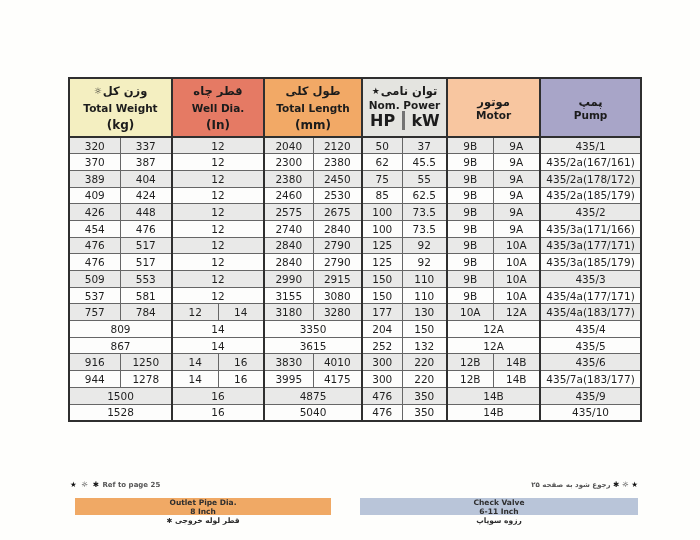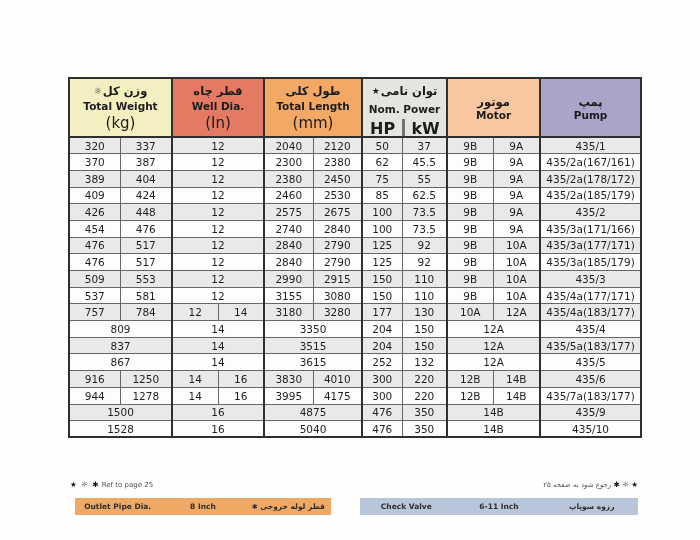--- a/index.html
+++ b/index.html
@@ -13,33 +13,33 @@
   td { height:16.7px; font-size:10.5px; color:#1f1f1f; }
   tr.odd  td { background:#fdfdfc; }
   tr.even td { background:#e9e9e8; }
   td.grp, th.grp { border-left:2px solid #2f2f2f; }
   tbody tr td { border-top:1px solid #4c4c4c; }
 
   thead th { height:57px; vertical-align:middle; font-weight:bold; color:#1c1c1c; border-bottom:2px solid #2f2f2f; }
   .h-stack { display:flex; flex-direction:column; justify-content:space-between; height:57px; padding:5px 0 4px 0; }
   .h-fa   { font-size:11.5px; font-weight:700; }
   .h-en   { font-size:10.5px; font-weight:700; }
-  .h-unit { font-size:15px; font-weight:400; }
+  .h-unit { font-size:12px; font-weight:700; }
   .sym    { font-size:9px; vertical-align:1px; margin-right:1px; }
-  .pw-stack { display:flex; flex-direction:column; justify-content:space-between; height:57px; padding:5px 0 0 0; }
+  .pw-stack { display:flex; flex-direction:column; justify-content:space-between; height:57px; padding:5px 0 8px 0; }
   .pw-subs { display:grid; grid-template-columns:40fr 45fr; height:17px; align-items:center; }
   .pw-subs .kw { border-left:3px solid #737373; }
   .h-two { display:flex; flex-direction:column; justify-content:center; height:57px; }
 
-  .fnote { position:absolute; top:458px; font-size:7px; color:#555; }
+  .fnote { position:absolute; top:458px; font-size:7px; color:#555;font-weight:bold; }
   .fnote .fn-sym { color:#111; font-size:7.5px; letter-spacing:1px; }
   .fnote-left { left:70px; }
   .fnote-right { right:62px; direction:rtl; }
 
-  .bar { position:absolute; top:476px; height:17px; display:flex; align-items:center; font-size:7.5px; font-weight:bold; color:#2e2e2e; }
+  .bar { position:absolute; top:476px; height:17px; display:flex; align-items:center; font-size:7.5px; font-weight:bold; color:#2e2e2e;flex-direction:column; }
   .bar-left  { left:75px;  width:256px; background:#f0a965; }
   .bar-right { left:360px; width:278px; background:#b9c5d9; }
   .bar > div { flex:1; text-align:center; }
   .bar .fa-cell { direction:rtl; }
   .bar .sym2 { font-size:7px; }
 
   .bottom-strip { position:absolute; left:0; bottom:0; width:700px; height:5px; background:#131313; }
 </style>
 </head>
 <body>
@@ -244,29 +244,20 @@
           </tr>
           <tr class="odd">
             <td colspan="2">809</td>
             <td colspan="2" class="grp">14</td>
             <td colspan="2" class="grp">3350</td>
             <td class="grp">204</td>
             <td>150</td>
             <td colspan="2" class="grp">12A</td>
             <td class="grp">435/4</td>
           </tr>
-          <tr class="even">
-            <td colspan="2">837</td>
-            <td colspan="2" class="grp">14</td>
-            <td colspan="2" class="grp">3515</td>
-            <td class="grp">204</td>
-            <td>150</td>
-            <td colspan="2" class="grp">12A</td>
-            <td class="grp">435/5a(183/177)</td>
-          </tr>
           <tr class="odd">
             <td colspan="2">867</td>
             <td colspan="2" class="grp">14</td>
             <td colspan="2" class="grp">3615</td>
             <td class="grp">252</td>
             <td>132</td>
             <td colspan="2" class="grp">12A</td>
             <td class="grp">435/5</td>
           </tr>
           <tr class="even">

